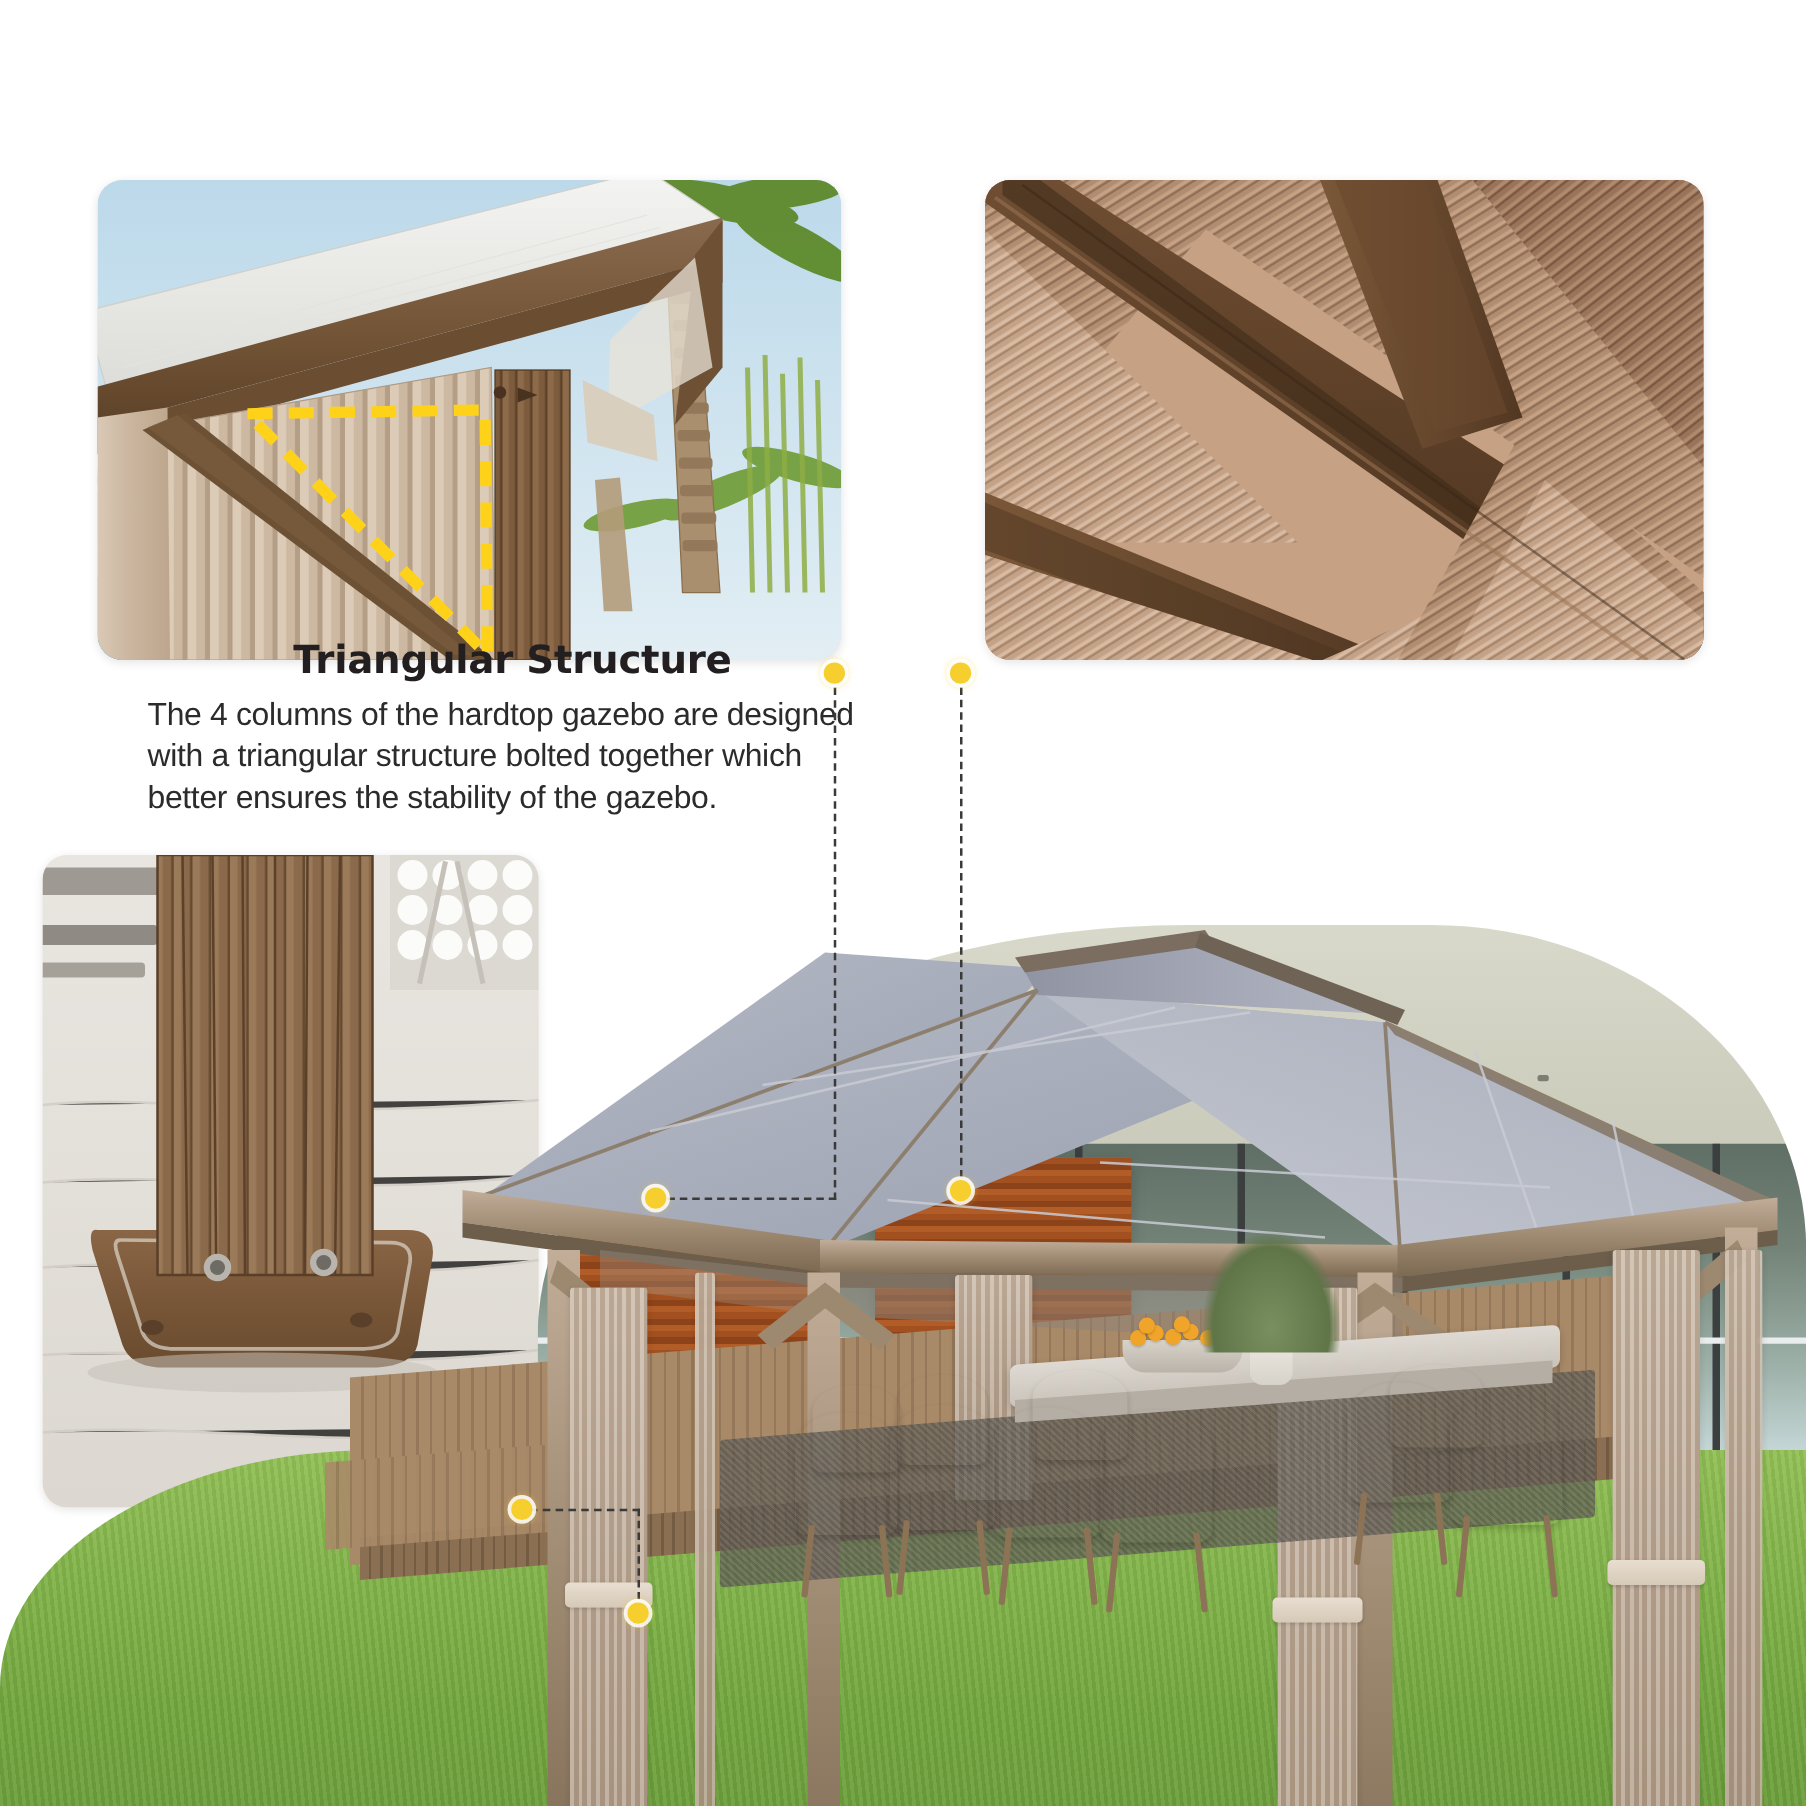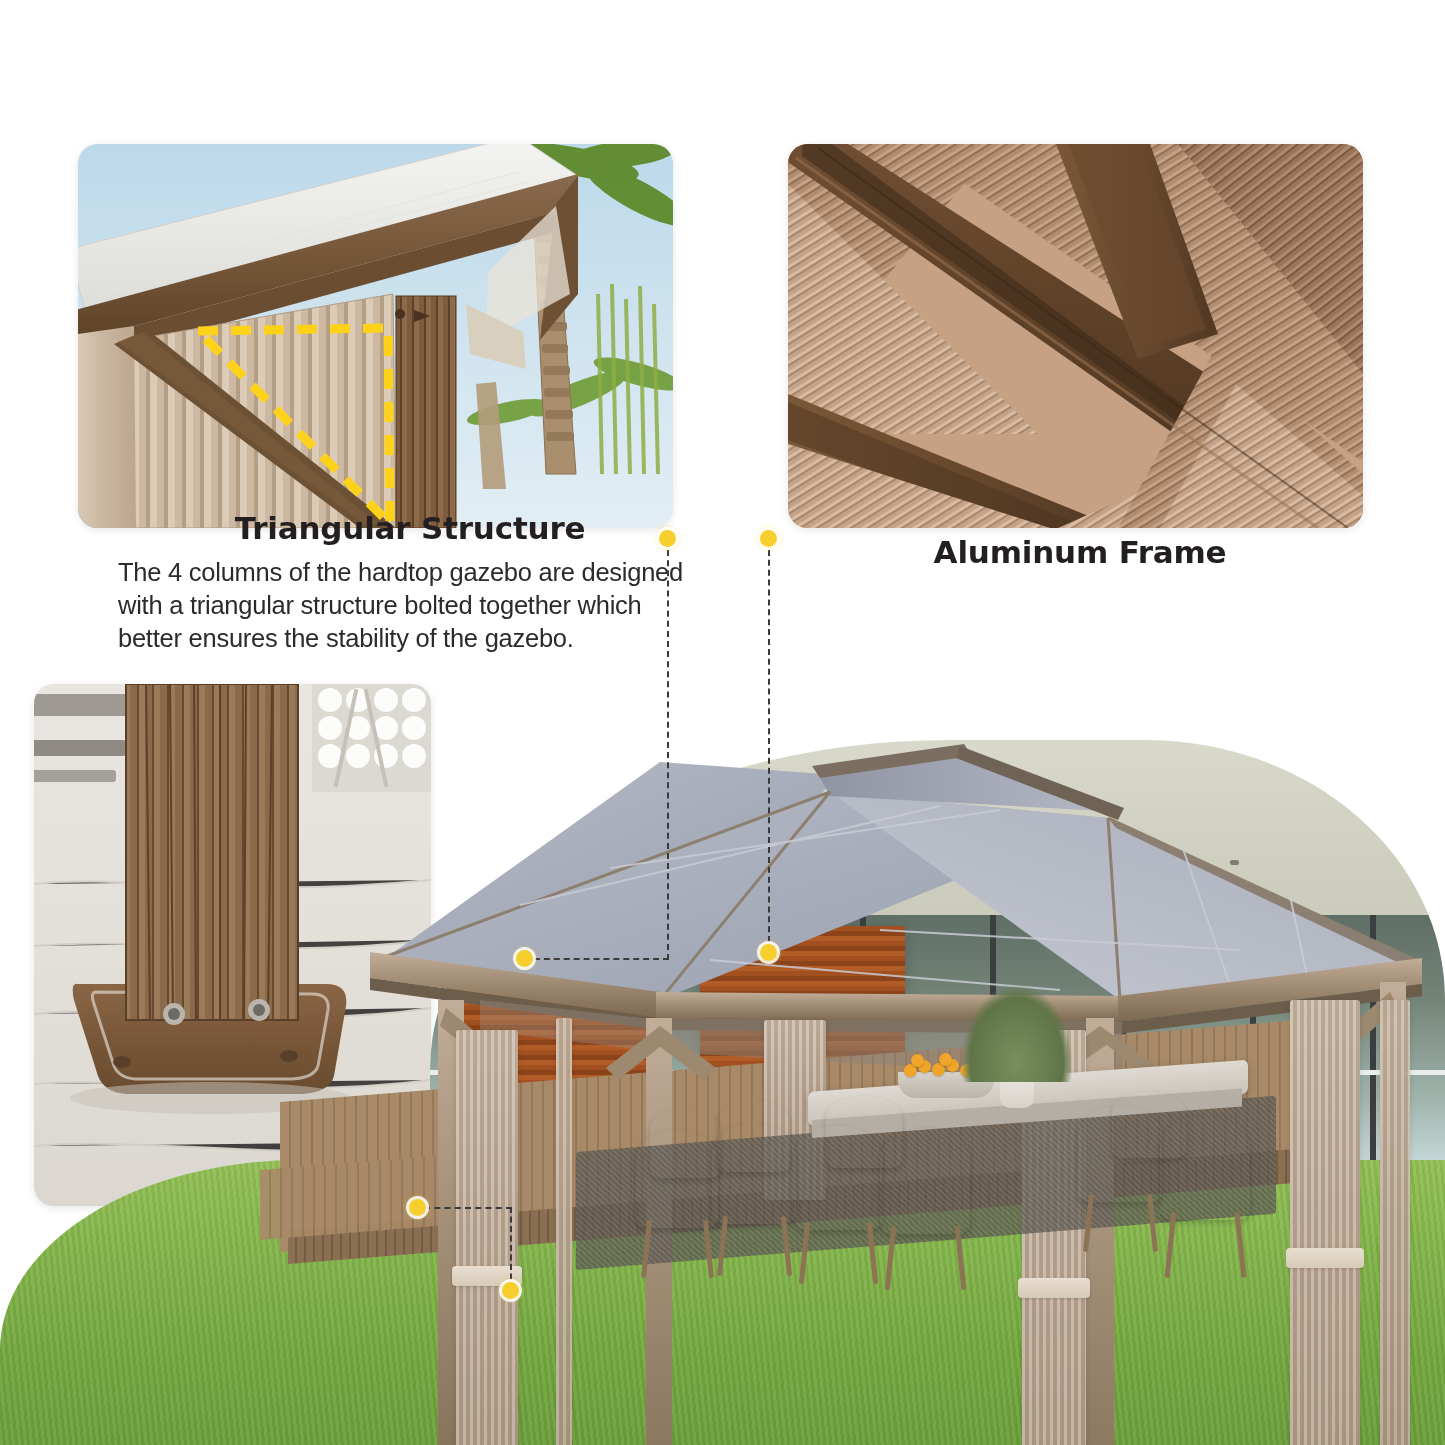--- a/index.html
+++ b/index.html
@@ -443,21 +443,20 @@
       <ellipse cx="176" cy="414" rx="140" ry="16" fill="#c4bfb7" opacity=".55"></ellipse>
     </svg>
   </div>
 
   <div id="txt-triangular">
     <div class="cap-title">Triangular Structure</div>
     <div class="cap-body">The 4 columns of the hardtop gazebo are designed with a triangular structure bolted together which better ensures the stability of the gazebo.</div>
   </div>
 
   <div id="txt-aluminum">
-    <div class="cap-title">Aluminum Frame</div>
   </div>
 
   <div id="txt-anchor">
     <div class="cap-title">Anchoring Base</div>
     <div class="cap-body">The four legs are anchored so that you can bolt the aluminum gazebo to the deck, ground, concrete, and cement to reduce the effects of windy weather.</div>
   </div>
 
   <div class="hero">
 
     <div class="bg-arc">

